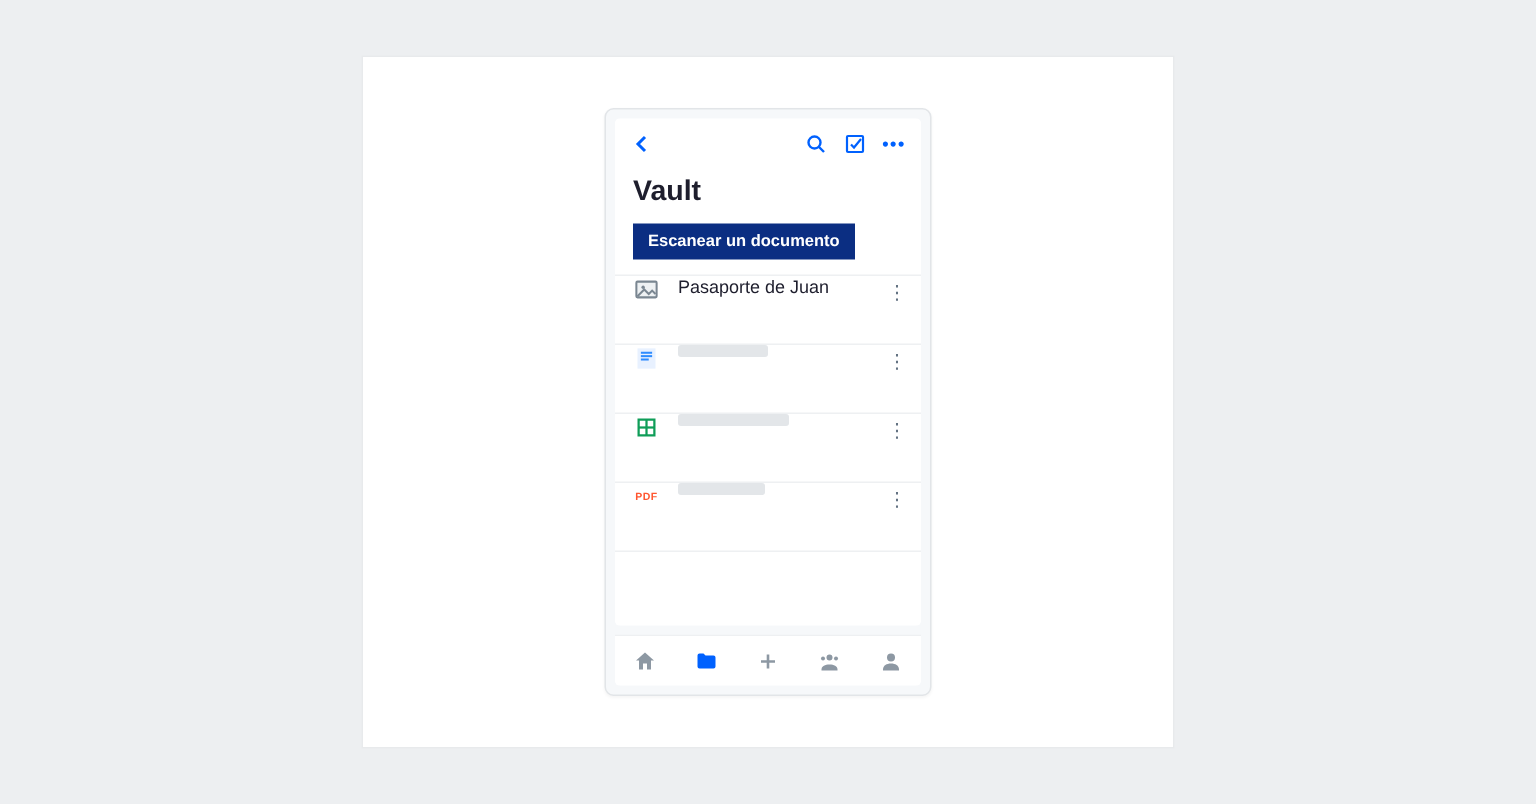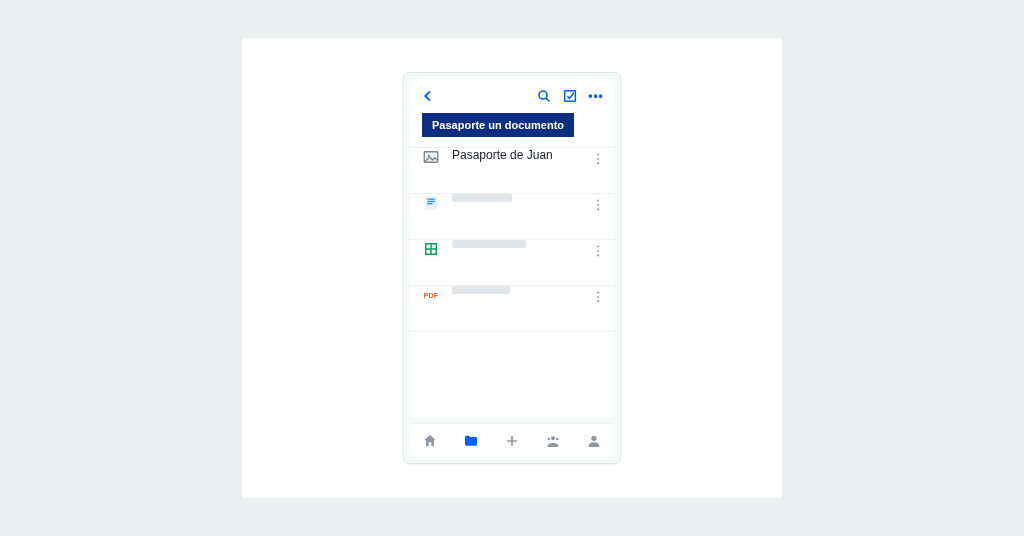--- a/index.html
+++ b/index.html
@@ -158,22 +158,23 @@
           <svg viewBox="0 0 24 24" fill="none" stroke="currentColor" stroke-width="2.2">
               <rect x="4" y="4" width="16" height="16" rx="1"></rect>
               <polyline points="8 12.5 11 15.5 18 7"></polyline>
             </svg>
         </div>
         <div class="icon-btn">
           <span class="ellipsis">•••</span>
         </div>
       </div>
 
-
-      <div class="scan-btn">Pasaporte un documento</div>
+      <div class="title">Vault</div>
+
+      <div class="scan-btn">Escanear un documento</div>
 
       <div class="list">
 
         <div class="row">
           <div class="file-icon">
             <svg viewBox="0 0 24 24" fill="none" stroke="#7a8691" stroke-width="1.8">
                 <rect x="3" y="5" width="18" height="14" rx="1" fill="#eef1f3"></rect>
                 <circle cx="9" cy="10" r="1.5" fill="#7a8691" stroke="none"></circle>
                 <polyline points="4 18 10 12 14 16 17 13 20 16"></polyline>
               </svg>

